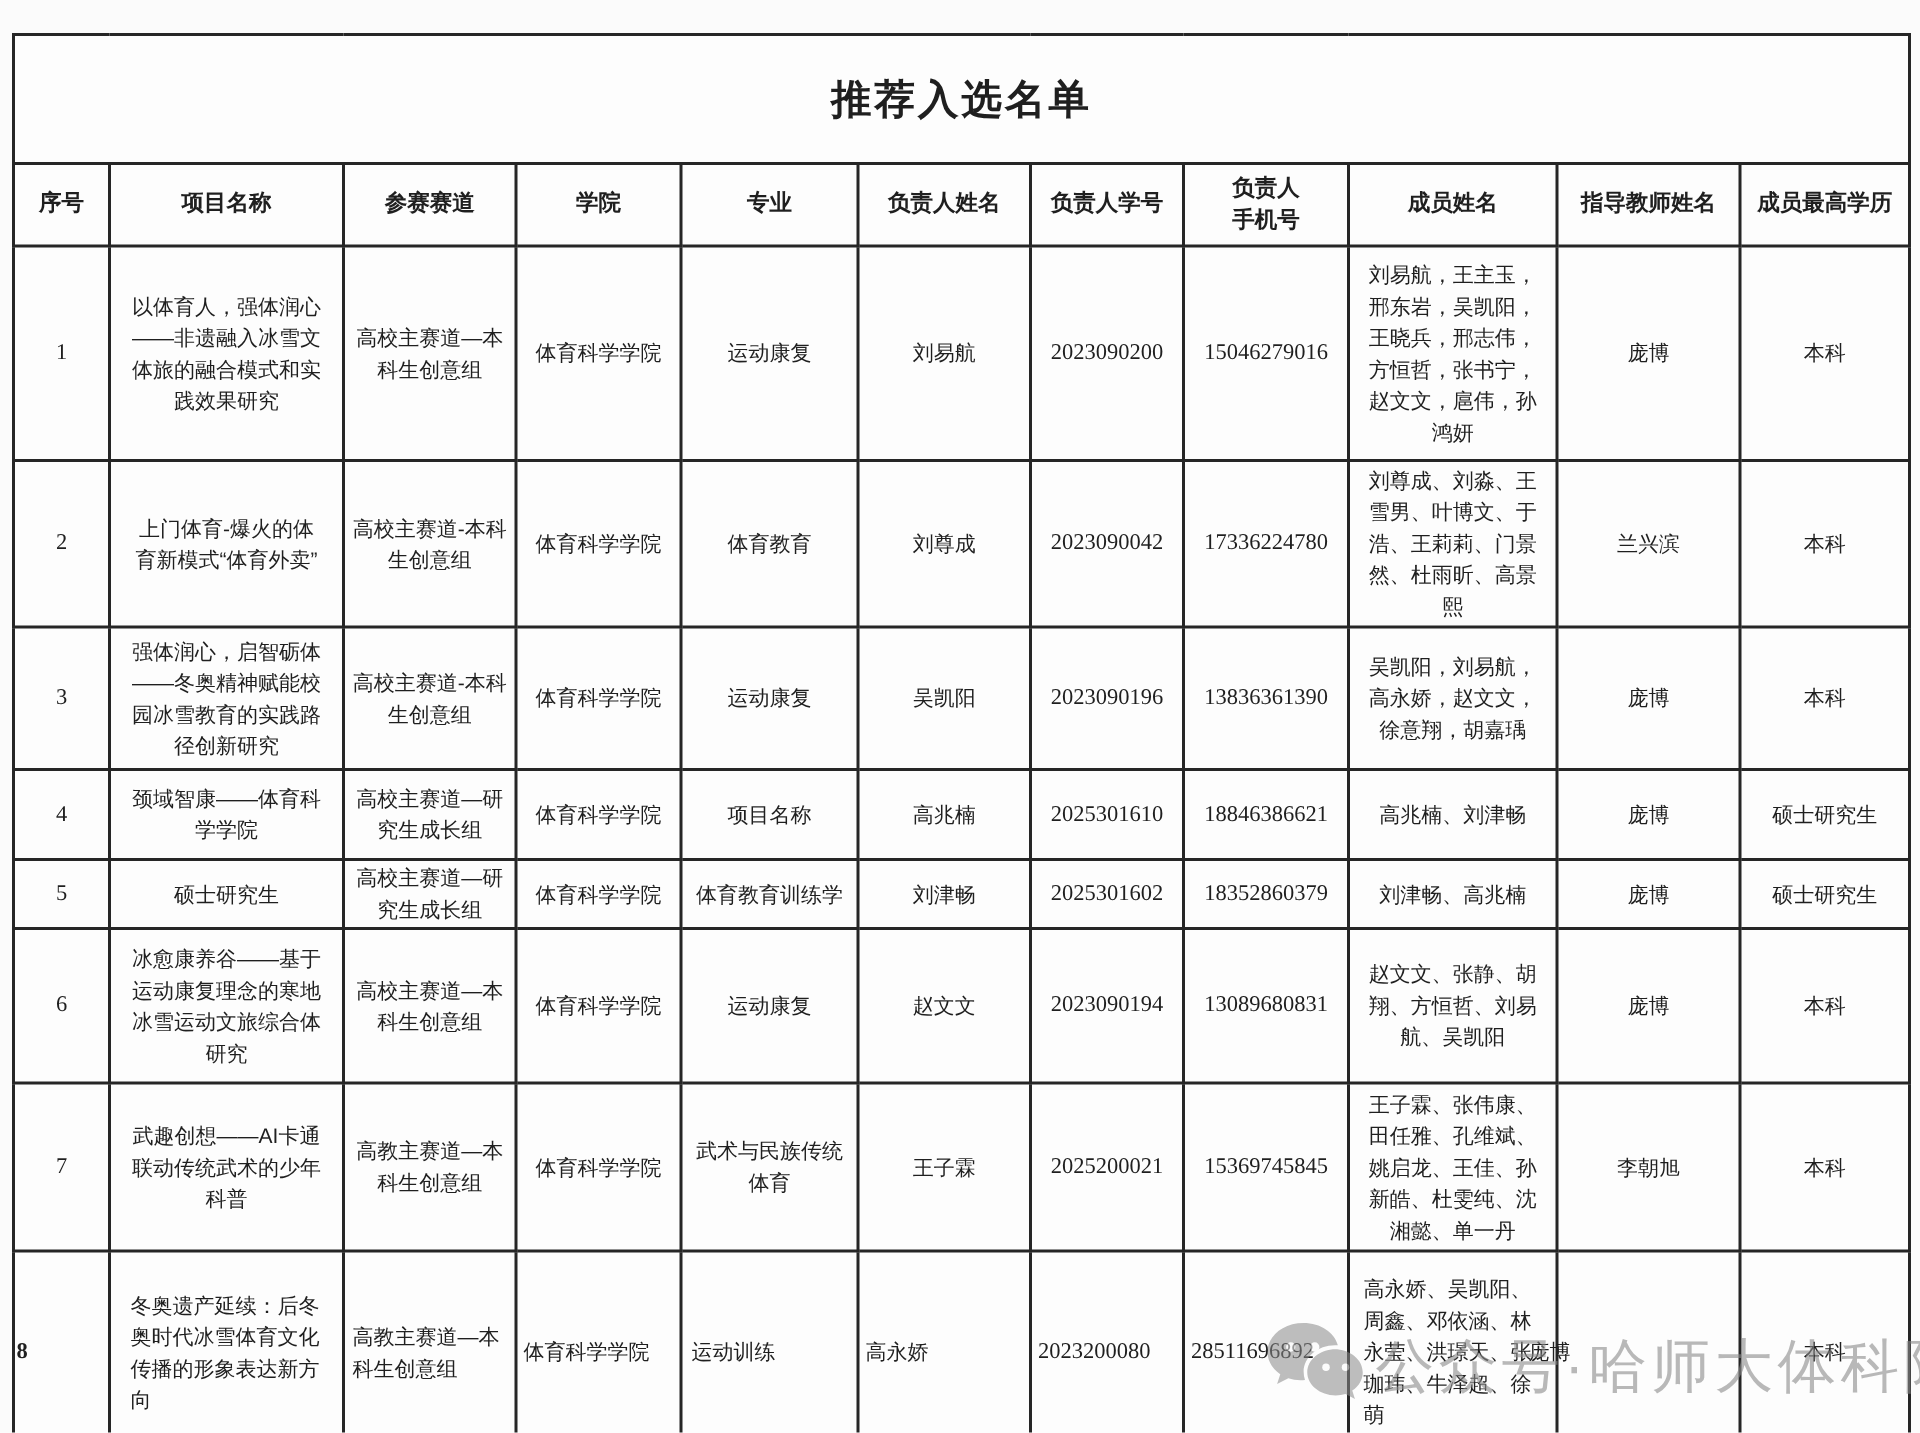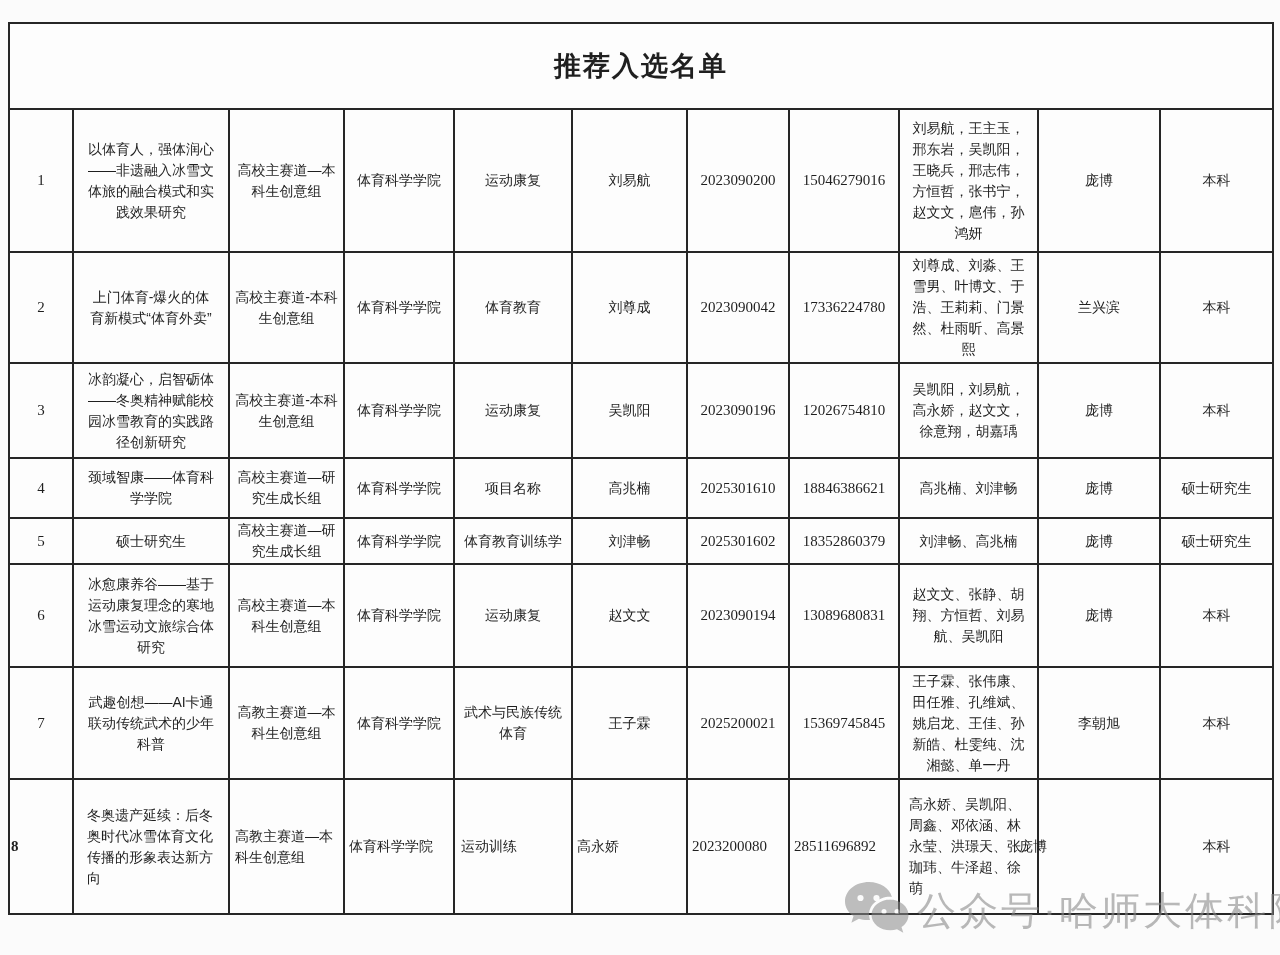--- a/index.html
+++ b/index.html
@@ -61,20 +61,34 @@
         <col style="width: 102px;">
         <col style="width: 110px;">
         <col style="width: 139px;">
         <col style="width: 122px;">
         <col style="width: 113px;">
       </colgroup>
     <thead>
       <tr>
         <th class="title-cell" colspan="11">推荐入选名单</th>
       </tr>
+      <tr style="height: 55px;">
+          <th class="head">序号</th>
+          <th class="head">项目名称</th>
+          <th class="head">参赛赛道</th>
+          <th class="head">学院</th>
+          <th class="head">专业</th>
+          <th class="head">负责人姓名</th>
+          <th class="head">负责人学号</th>
+          <th class="head">负责人
+手机号</th>
+          <th class="head">成员姓名</th>
+          <th class="head">指导教师姓名</th>
+          <th class="head">成员最高学历</th>
+        </tr>
     </thead>
     <tbody>
         <tr style="height: 143px;">
           <td class="c0 num">1</td>
           <td class="c1">以体育人，强体润心——非遗融入冰雪文体旅的融合模式和实践效果研究</td>
           <td class="c2">高校主赛道—本科生创意组</td>
           <td class="c3">体育科学学院</td>
           <td class="c4">运动康复</td>
           <td class="c5">刘易航</td>
           <td class="c6 num">2023090200</td>
@@ -91,27 +105,27 @@
           <td class="c4">体育教育</td>
           <td class="c5">刘尊成</td>
           <td class="c6 num">2023090042</td>
           <td class="c7 num">17336224780</td>
           <td class="c8">刘尊成、刘淼、王雪男、叶博文、于浩、王莉莉、门景然、杜雨昕、高景熙</td>
           <td class="c9">兰兴滨</td>
           <td class="c10">本科</td>
         </tr>
         <tr style="height: 95px;">
           <td class="c0 num">3</td>
-          <td class="c1">冰韵凝心，启智砺体——冬奥精神赋能校园冰雪教育的实践路径创新研究</td>
+          <td class="c1">强体润心，启智砺体——冬奥精神赋能校园冰雪教育的实践路径创新研究</td>
           <td class="c2">高校主赛道-本科生创意组</td>
           <td class="c3">体育科学学院</td>
           <td class="c4">运动康复</td>
           <td class="c5">吴凯阳</td>
           <td class="c6 num">2023090196</td>
-          <td class="c7 num">12026754810</td>
+          <td class="c7 num">13836361390</td>
           <td class="c8">吴凯阳，刘易航，高永娇，赵文文，徐意翔，胡嘉瑀</td>
           <td class="c9">庞博</td>
           <td class="c10">本科</td>
         </tr>
         <tr style="height: 60px;">
           <td class="c0 num">4</td>
           <td class="c1">颈域智康——体育科学学院</td>
           <td class="c2">高校主赛道—研究生成长组</td>
           <td class="c3">体育科学学院</td>
           <td class="c4">项目名称</td>

